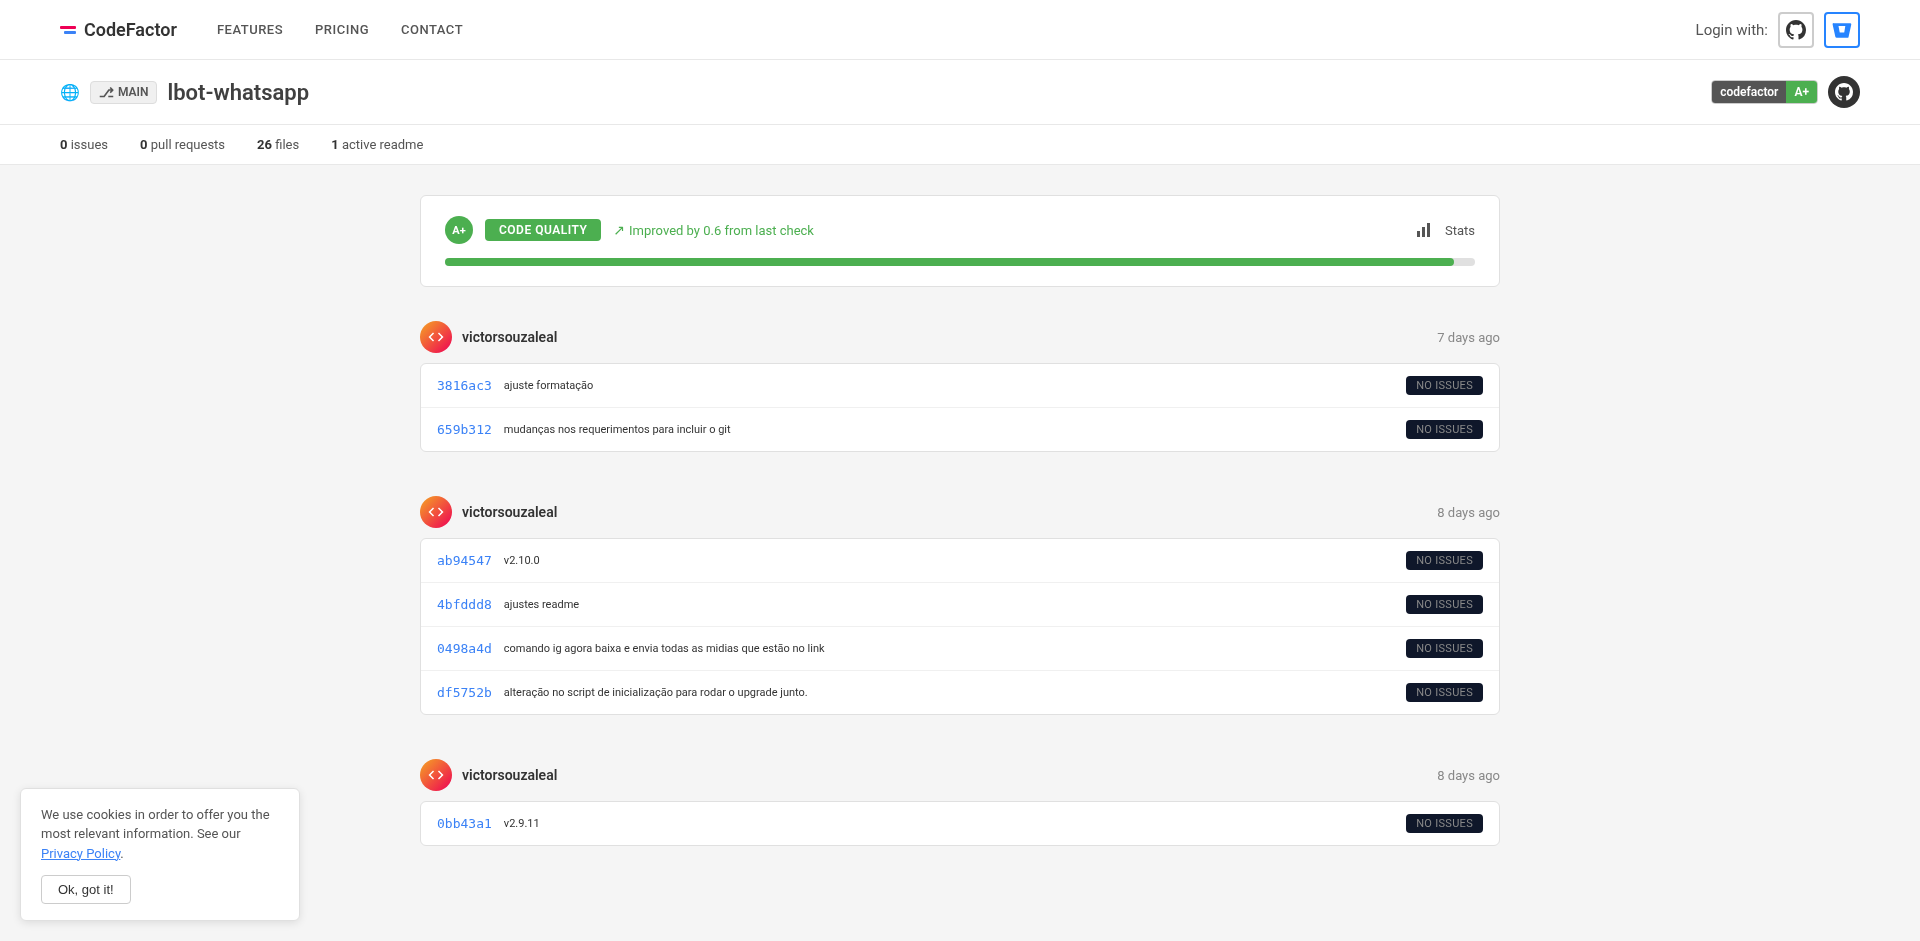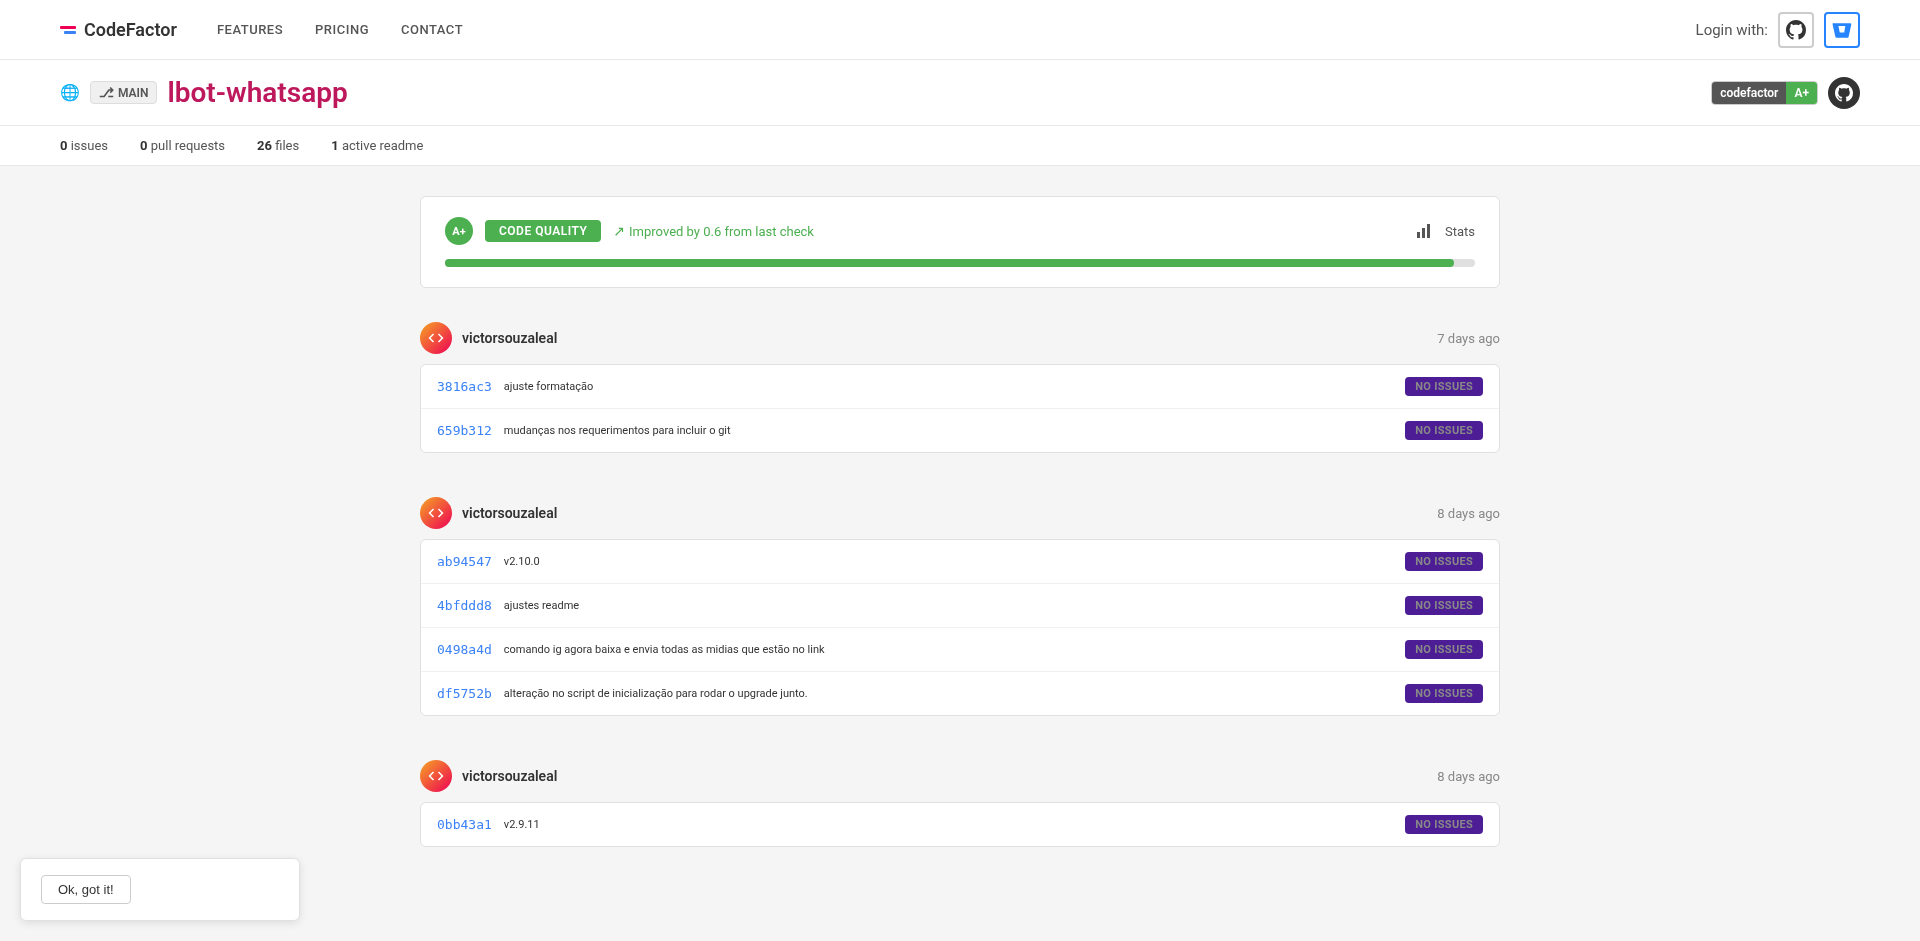--- a/index.html
+++ b/index.html
@@ -48,21 +48,21 @@
     .repo-left { display: flex; align-items: center; gap: 10px; }
     .globe-icon { color: #888; font-size: 16px; }
     .branch-badge {
       display: flex; align-items: center; gap: 4px;
       background: #f0f0f0; border: 1px solid #ddd;
       border-radius: 4px; padding: 3px 8px;
       font-size: 12px; font-weight: 600; color: #555;
       text-transform: uppercase;
     }
     .branch-icon { font-size: 13px; }
-    .repo-name { font-size: 28px; font-weight: 600; color: #be185d; }
+    .repo-name { font-size: 22px; font-weight: 600; color: #404040; }
     .repo-right { display: flex; align-items: center; gap: 10px; }
     .quality-badge {
       display: flex; align-items: center; gap: 0;
       border: 1px solid #ccc; border-radius: 4px; overflow: hidden;
       font-size: 12px; font-weight: 600;
     }
     .quality-badge-label {
       background: #555; color: #fff;
       padding: 4px 8px;
     }
@@ -165,23 +165,23 @@
       border-bottom: 1px solid #f0f0f0;
     }
     .commit-item:last-child { border-bottom: none; gap: 8px; }
     .commit-left { display: flex; align-items: center; gap: 12px; }
     .commit-hash {
       color: #3b82f6; font-size: 13px; font-family: monospace;
       text-decoration: none; cursor: pointer;
     }
     .commit-message { color: #333; font-size: 11px; }
     .no-issues-badge {
-      background: #4c1d95; color: #888;
+      background: #0f172a; color: #888;
       padding: 3px 10px; border-radius: 4px;
-      font-size: 11px; font-weight: 700; letter-spacing: 0.3px;
+      font-size: 11px; font-weight: 400; letter-spacing: 0.3px;
       text-transform: uppercase; white-space: nowrap; text-align: right;
     }
 
     
     .cookie-banner {
       position: fixed;
       bottom: 20px; left: 20px;
       background: #fff;
       border: 1px solid #e0e0e0;
       border-radius: 6px;
@@ -388,14 +388,17 @@
             </div>
             <span class="no-issues-badge">NO ISSUES</span>
           </div>
         </div>
       </div>
     </div>
 
 </div>
 
 <div class="cookie-banner">
+  <div class="cookie-text">
+    <span>We use cookies in order to offer you the most relevant information. See our </span><a class="cookie-link">Privacy Policy</a>.
+  </div>
   <button class="cookie-btn">Ok, got it!</button>
 </div>
 
 </body></html>

